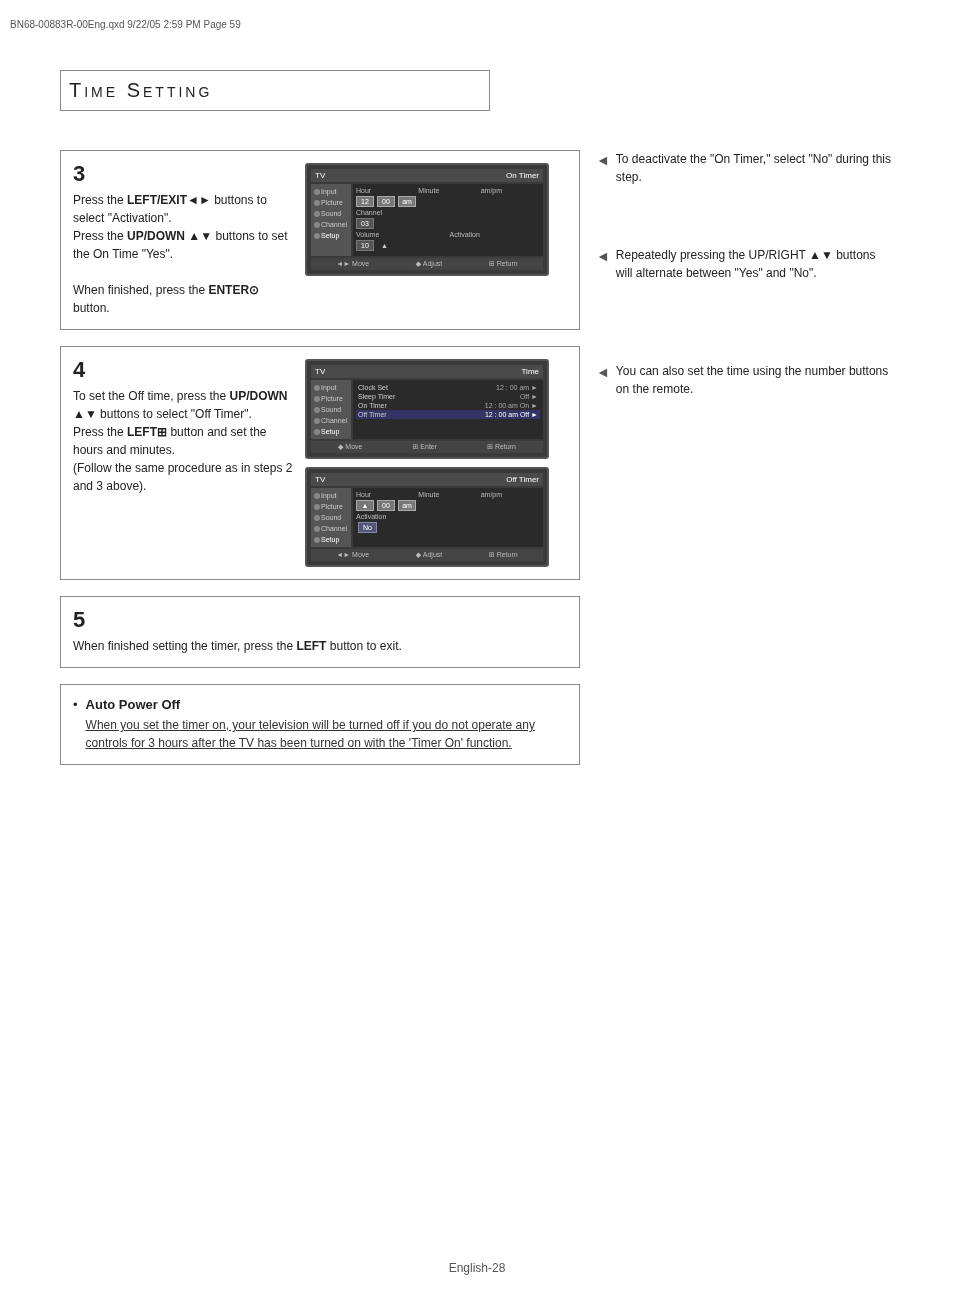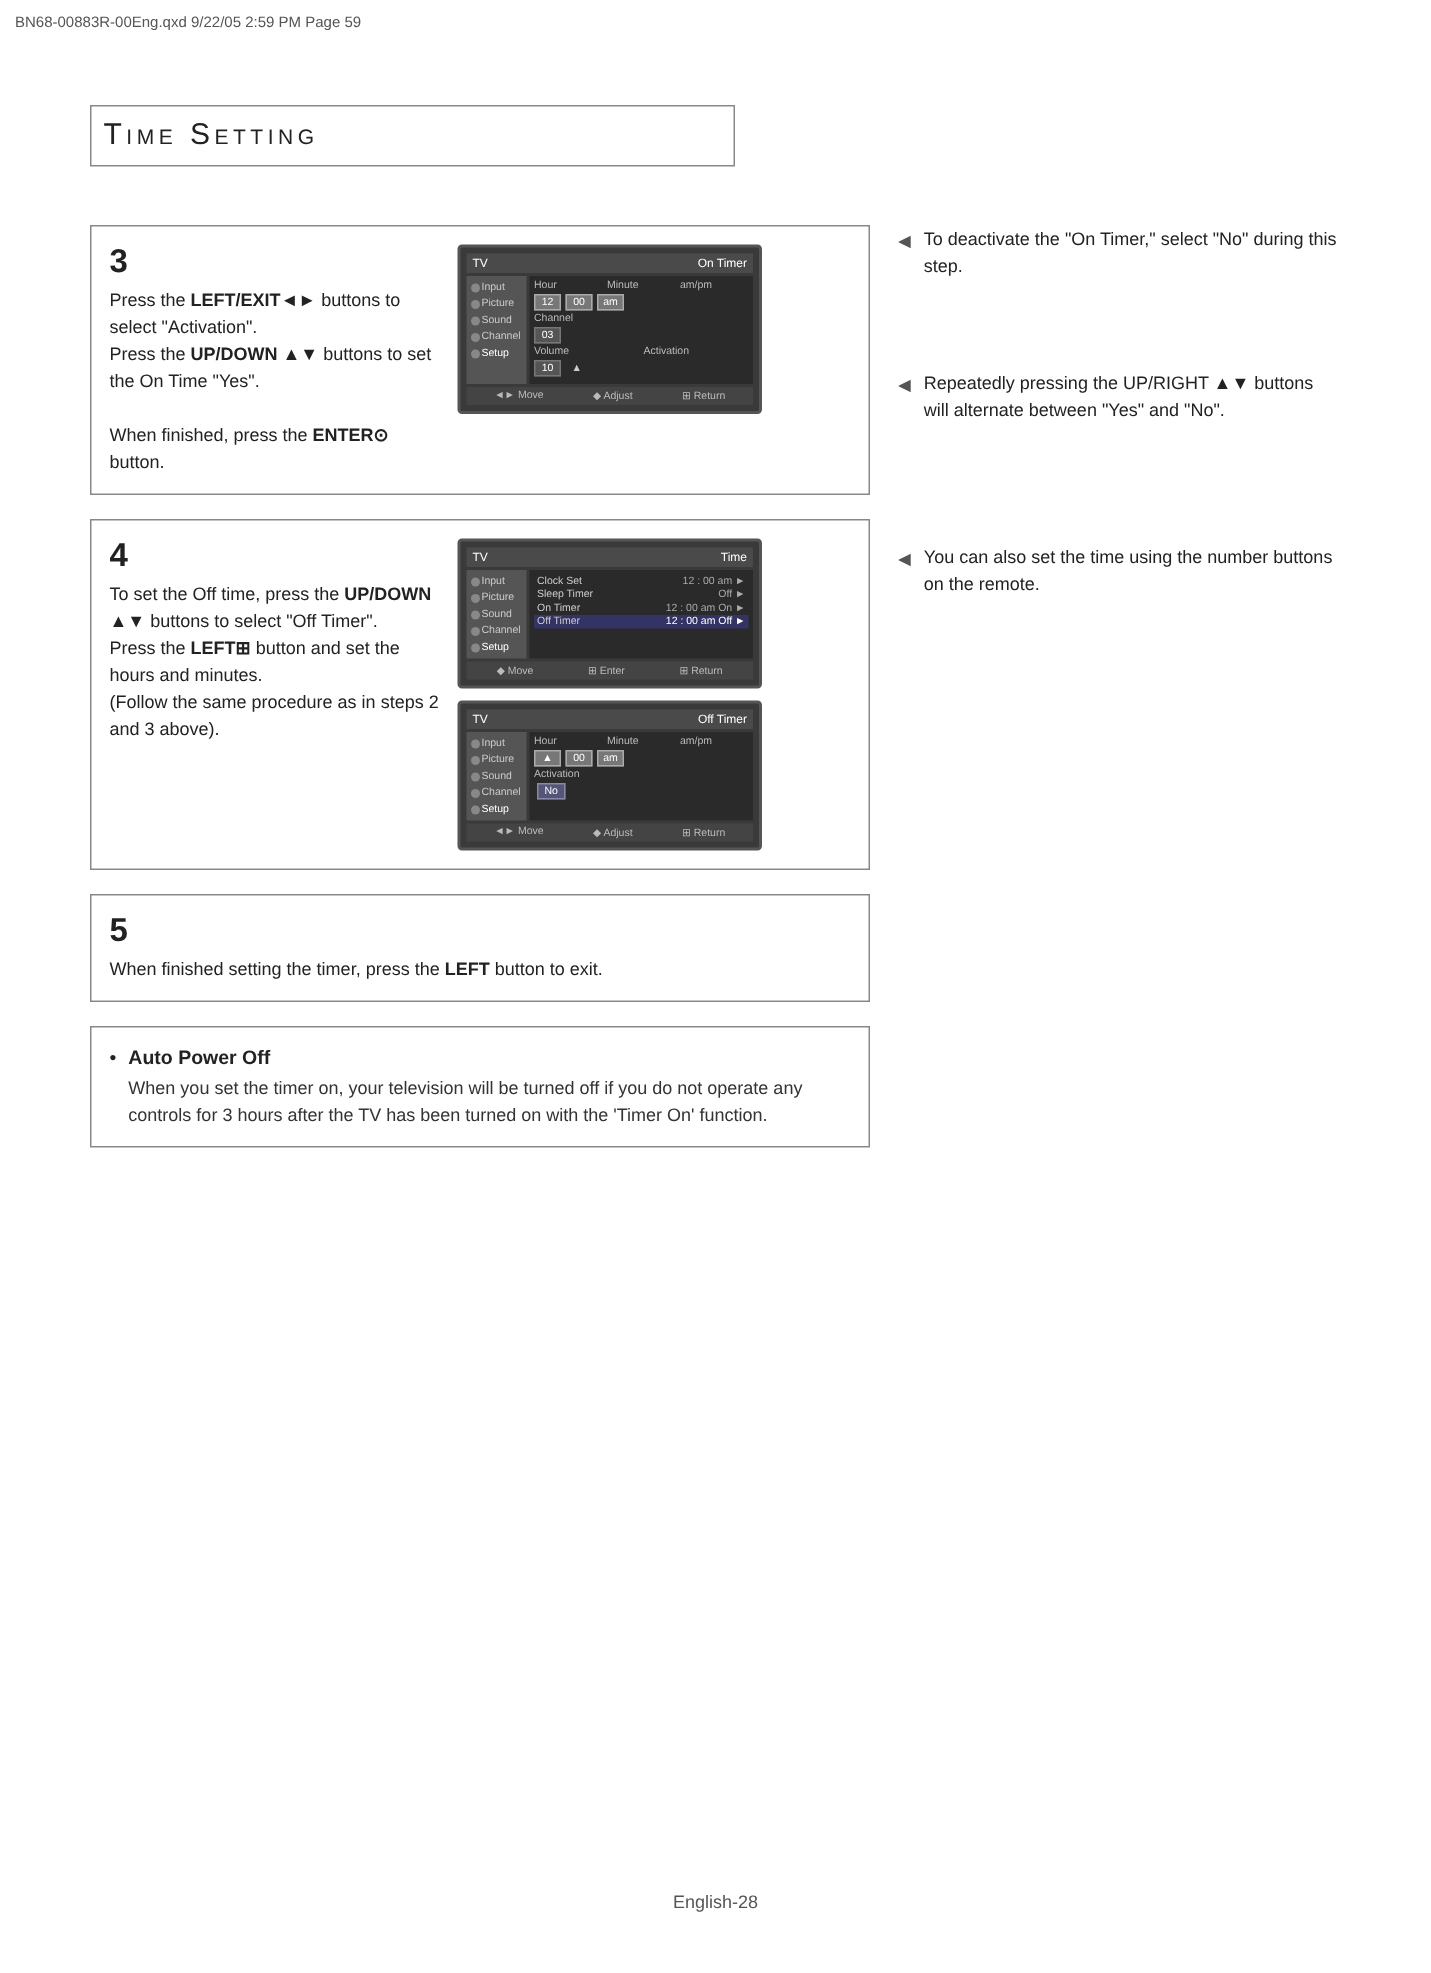--- a/index.html
+++ b/index.html
@@ -15,21 +15,21 @@
 
     
     .header-bar {
       position: absolute;
       top: 10px;
       left: 10px;
       right: 10px;
       height: 20px;
       display: flex;
       justify-content: space-between;
-      align-items: flex-start;
+      align-items: flex-end;
       font-size: 10px;
       color: #555;
     }
 
     
     .title-box {
       position: absolute;
       top: 70px;
       left: 60px;
       width: 430px;
@@ -91,21 +91,21 @@
       display: flex;
       flex-direction: column;
       gap: 8px;
     }
 
     
     .tv-screen {
       background: #3a3a3a;
       border: 2px solid #555;
       border-radius: 3px;
-      width: 203px;
+      width: 244px;
       padding: 4px;
       font-size: 9px;
       color: #fff;
     }
 
     .tv-header {
       background: #4a4a4a;
       display: flex;
       justify-content: space-between;
       padding: 2px 4px;
@@ -219,20 +219,21 @@
 
     .info-title {
       font-weight: bold;
       margin-bottom: 4px;
     }
 
     .info-text {
       font-size: 12px;
       line-height: 1.5;
       color: #333;
+      text-decoration: underline;
     }
 
     
     .page-footer {
       position: absolute;
       bottom: 40px;
       left: 0;
       right: 0;
       text-align: center;
       font-size: 12px;

